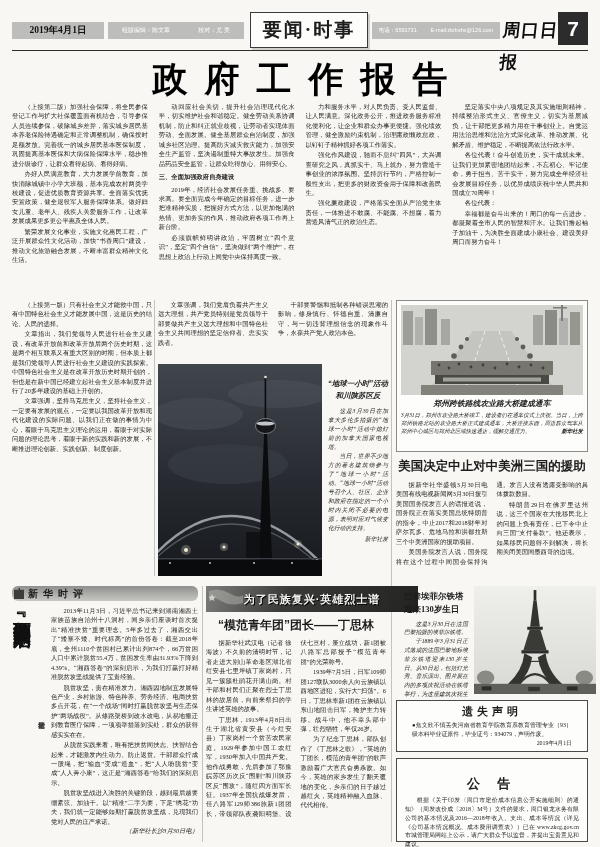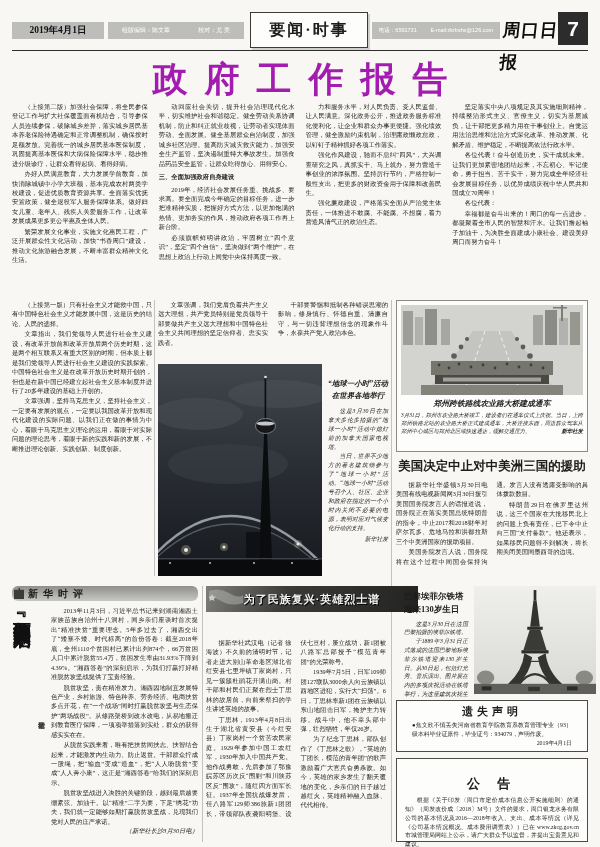--- a/index.html
+++ b/index.html
@@ -9,35 +9,35 @@
 
   
   .hdr { position:absolute; left:12px; top:12px; width:576px; height:36px; }
   .hdr .date { position:absolute; left:0; top:10px; width:92px; height:17px; background:#bdbdbb;
                font-size:9.5px; font-weight:bold; line-height:17px; text-align:center; color:#111; }
   .hdr .credits { position:absolute; left:96px; top:10px; width:136px; height:17px; background:#bdbdbb;
                   color:#fff; font-size:6px; line-height:17px; display:flex; justify-content:space-around;
                   font-family:"Liberation Sans",sans-serif; }
   .hdr .secbox { position:absolute; left:238px; top:0; width:118px; height:36px; background:#fdfdfb;
                  border:1px solid #3a3a3a; box-shadow:2px 2px 0 #cfcfcb; text-align:center; }
-  .hdr .secbox span { font-size:16px; font-weight:bold; line-height:34px; letter-spacing:2px; }
+  .hdr .secbox span { font-size:19px; font-weight:bold; line-height:34px; letter-spacing:2px; }
   .hdr .contact { position:absolute; left:360px; top:10px; width:128px; height:17px; background:#bdbdbb;
                   color:#fff; font-size:5.5px; line-height:17px; display:flex; justify-content:space-around;
                   font-family:"Liberation Sans",sans-serif; }
   .hdr .paper { position:absolute; left:491px; top:2px; width:72px; height:32px; font-weight:bold;
                 font-size:17.5px; line-height:32px; letter-spacing:1px; transform:skewX(-6deg); color:#0d0d0d; }
   .hdr .pagenum { position:absolute; right:0; top:0; width:30px; height:33px; background:#2c2c2c; color:#fafafa;
                   font-family:"Liberation Sans",sans-serif; font-size:21px; font-weight:bold;
                   line-height:33px; text-align:center; }
   .hdr-rule { position:absolute; left:12px; top:50px; width:576px; border-top:1.5px solid #2e2e2e; }
 
   
   .main-title { position:absolute; left:0; top:56px; width:600px; text-align:center;
                 font-family:"Liberation Sans",sans-serif; font-weight:bold; font-size:35px;
-                letter-spacing:17px; text-indent:17px; color:#a21caf; }
+                letter-spacing:17px; text-indent:17px; color:#000000; }
 
   
   .bt p { font-size:6.3px; line-height:1.5; text-align:justify; text-indent:2em; margin:0 0 1px 0; }
   .bt { overflow:hidden; }
   .sec-head { font-family:"Liberation Sans",sans-serif; font-weight:bold; font-size:10px;
               line-height:1.3; text-indent:0 !important; text-align:left; margin:4px 0 3px 0 !important; }
 
   .report { position:absolute; left:12px; top:102px; width:576px; height:194px; display:flex; gap:11px; }
   .report .col { flex:1; overflow:hidden; }
 
@@ -214,21 +214,21 @@
       <circle cx="12" cy="199" r="0.9" fill="#d9d4c2"></circle>
         <circle cx="52" cy="199" r="0.9" fill="#d9d4c2"></circle>
       <circle cx="96" cy="199" r="0.9" fill="#d9d4c2"></circle>
         <circle cx="134" cy="199" r="0.9" fill="#d9d4c2"></circle>
     </svg>
   </div>
 
   <div class="tower-cap">
     <div class="cap-title">
       <span>“地球一小时”活动</span><br>
-      <span>在世界各地举行</span>
+      <span>和川陕苏区反</span>
     </div>
     <div class="cap-body">
         <p>这是3月30日在加拿大多伦多拍摄的“地球一小时”活动中熄灯前的加拿大国家电视塔。</p>
         <p>当日，世界不少地方的著名建筑物参与了“地球一小时”活动。“地球一小时”活动号召个人、社区、企业和政府在指定的一个小时内关闭不必要的电源，表明对应对气候变化行动的支持。</p>
       </div>
     <div class="cap-credit">新华社发</div>
   </div>
 
   <div class="bridge-box">
     <svg viewBox="0 0 182 90" preserveAspectRatio="none">
@@ -309,20 +309,21 @@
     </div>
   </div>
 
   <div class="hero-banner">
     <svg class="flag" viewBox="0 0 34 20">
       <path d="M0,2 Q10,-2 20,4 T34,6 L34,14 Q22,18 12,12 T0,12 Z" fill="#b9b9b4" opacity="0.55"></path>
       <path d="M3,5 l1.2,2.4 2.6,0.3 -1.9,1.8 0.5,2.6 -2.4-1.3 -2.4,1.3 0.5-2.6 -1.9-1.8 2.6-0.3 Z" fill="#e6e6e0" opacity="0.9"></path>
     </svg>
     <span>为了民族复兴·英雄烈士谱</span>
   </div>
+  <div class="ding-head">“模范青年团”团长——丁思林</div>
   <div class="ding-cols bt">
       <p>据新华社武汉电（记者 徐海波）不久前的清明时节，记者走进大别山革命老区湖北省红安县七里坪镇丁家岗村，只见一簇簇杜鹃花开满山岗。村干部和村民们正聚在烈士丁思林的故居前，向前来祭扫的学生讲述英雄的故事。</p>
       <p>丁思林，1913年4月8日出生于湖北省黄安县（今红安县）丁家岗村一个贫苦农民家庭。1929年参加中国工农红军，1930年加入中国共产党。他作战勇敢，先后参加了鄂豫皖苏区历次反“围剿”和川陕苏区反“围攻”，随红四方面军长征。1937年全国抗战爆发后，任八路军129师386旅新1团团长，带领部队夜袭阳明堡、设伏七亘村，屡立战功，新1团被八路军总部授予“模范青年团”的光荣称号。</p>
       <p>1939年7月5日，日军109师团127联队3000余人向云族镇以西地区进犯，实行大“扫荡”。6日，丁思林率新1团在云族镇以东山地阻击日军，掩护主力转移。战斗中，他不幸头部中弹，壮烈牺牲，年仅26岁。</p>
       <p>为了纪念丁思林，部队创作了《丁思林之歌》，“英雄的丁团长，模范的青年团”的歌声激励着广大官兵奋勇杀敌。如今，英雄的家乡发生了翻天覆地的变化，乡亲们的日子越过越红火，英雄精神融入血脉、代代相传。</p>
     </div>
 
   <div class="eiffel">
     <div class="eiffel-left">
       <div class="eiffel-title">

